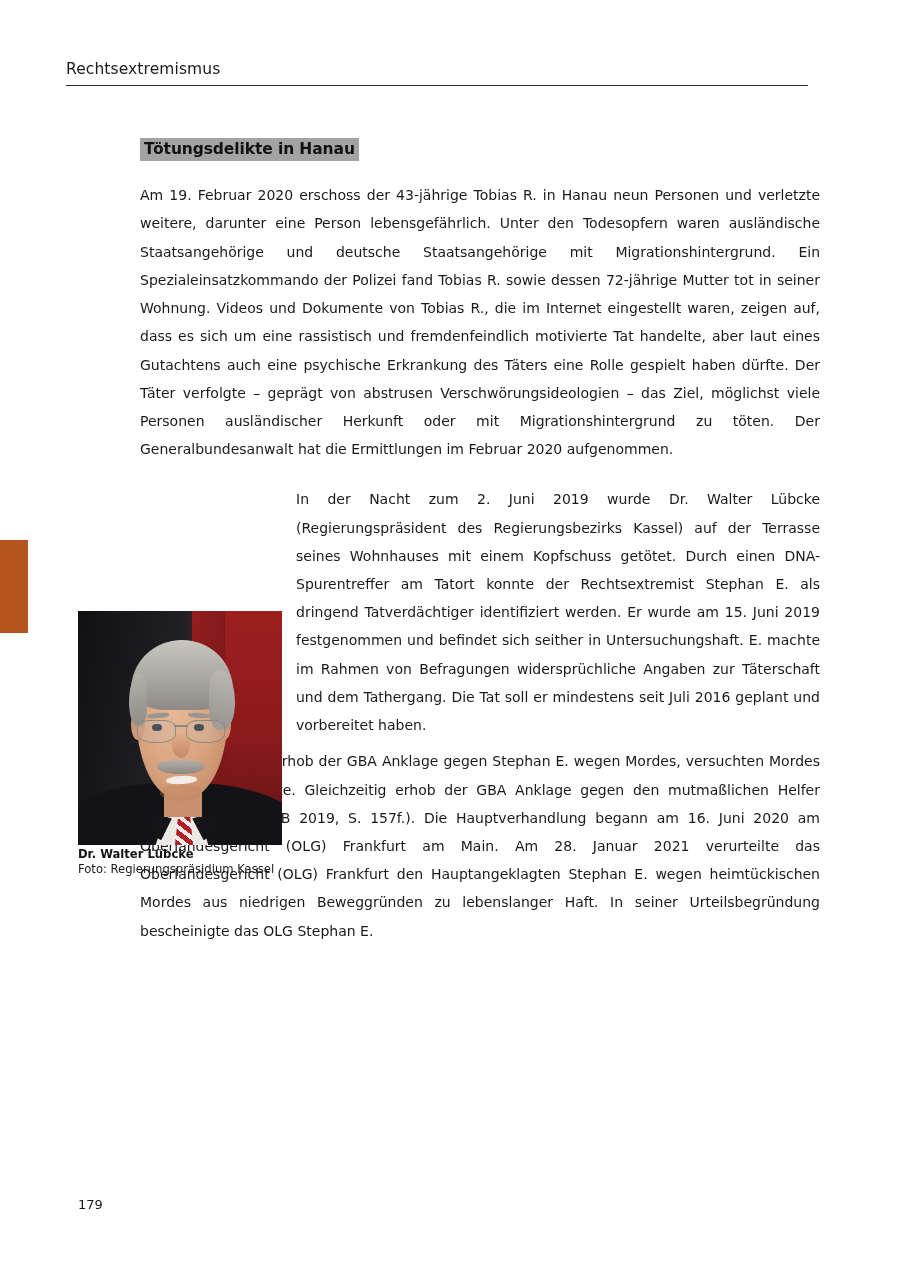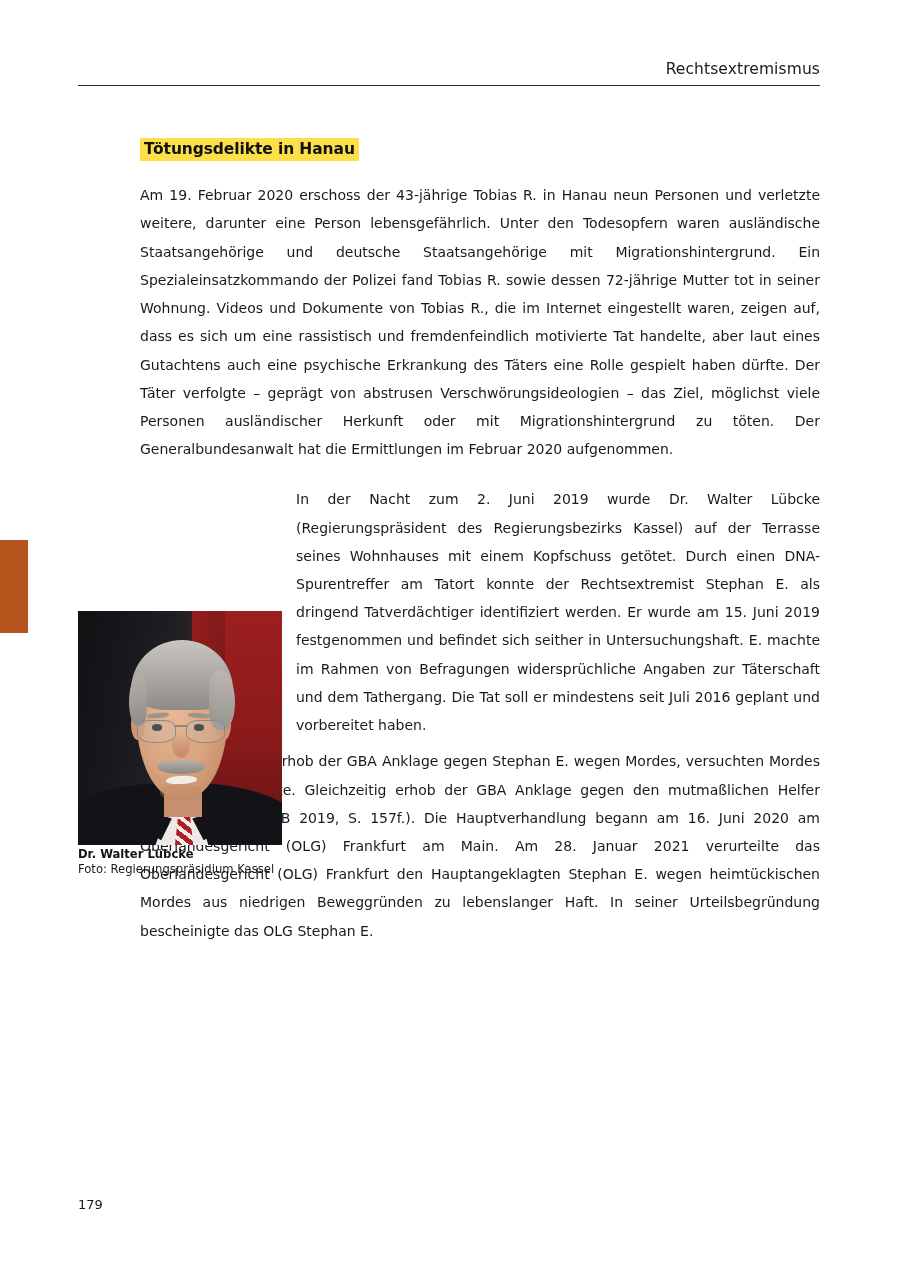--- a/index.html
+++ b/index.html
@@ -18,24 +18,23 @@
   }
 
   .page {
     position: absolute;
     inset: 0;
   }
 
   
   .running-head {
     position: absolute;
-    left: 78px;
+    left: 66px;
     top: 60px;
     width: 742px;
-    text-align: right;
   }
   .running-head-text {
     font-size: 15.5px;
     font-weight: 400;
     letter-spacing: 0.1px;
     color: #1a1a1a;
     line-height: 1.2;
   }
   .running-head-rule {
     margin-top: 6px;
@@ -59,21 +58,21 @@
     left: 140px;
     top: 138px;
     width: 680px;
   }
 
   .section-heading {
     font-size: 15.5px;
     font-weight: 700;
     letter-spacing: -0.1px;
     color: #111111;
-    background: #fde047;
+    background: #a3a3a3;
     display: inline-block;
     padding: 2px 4px 3px 4px;
     margin: 0 0 20px 0;
     line-height: 1.18;
   }
 
   p.body-text {
     font-size: 14px;
     line-height: 28.2px;
     text-align: justify;

